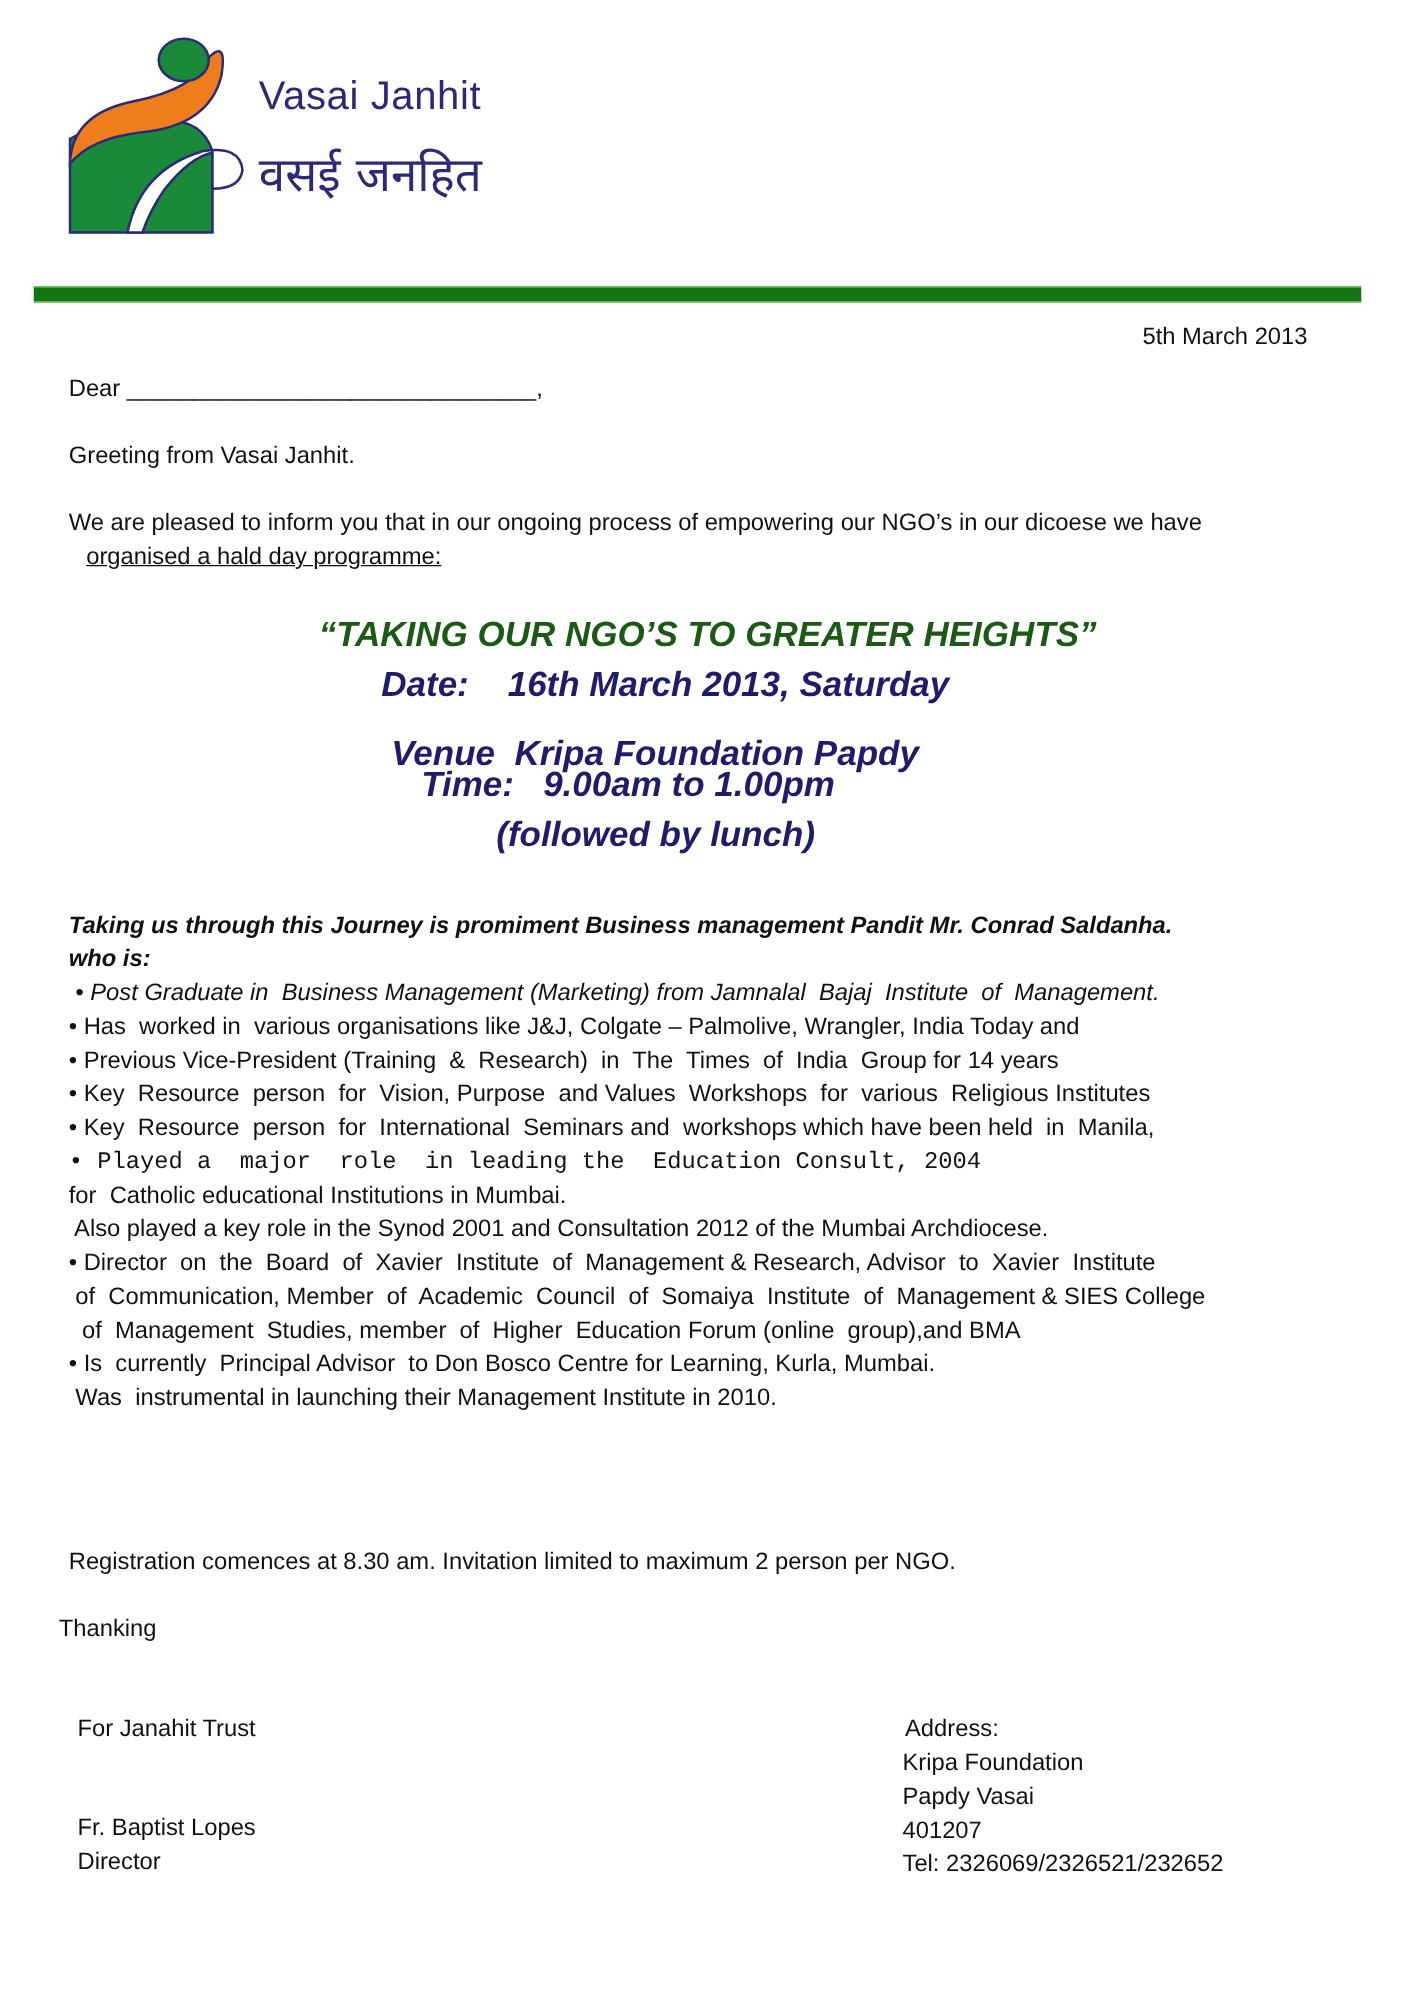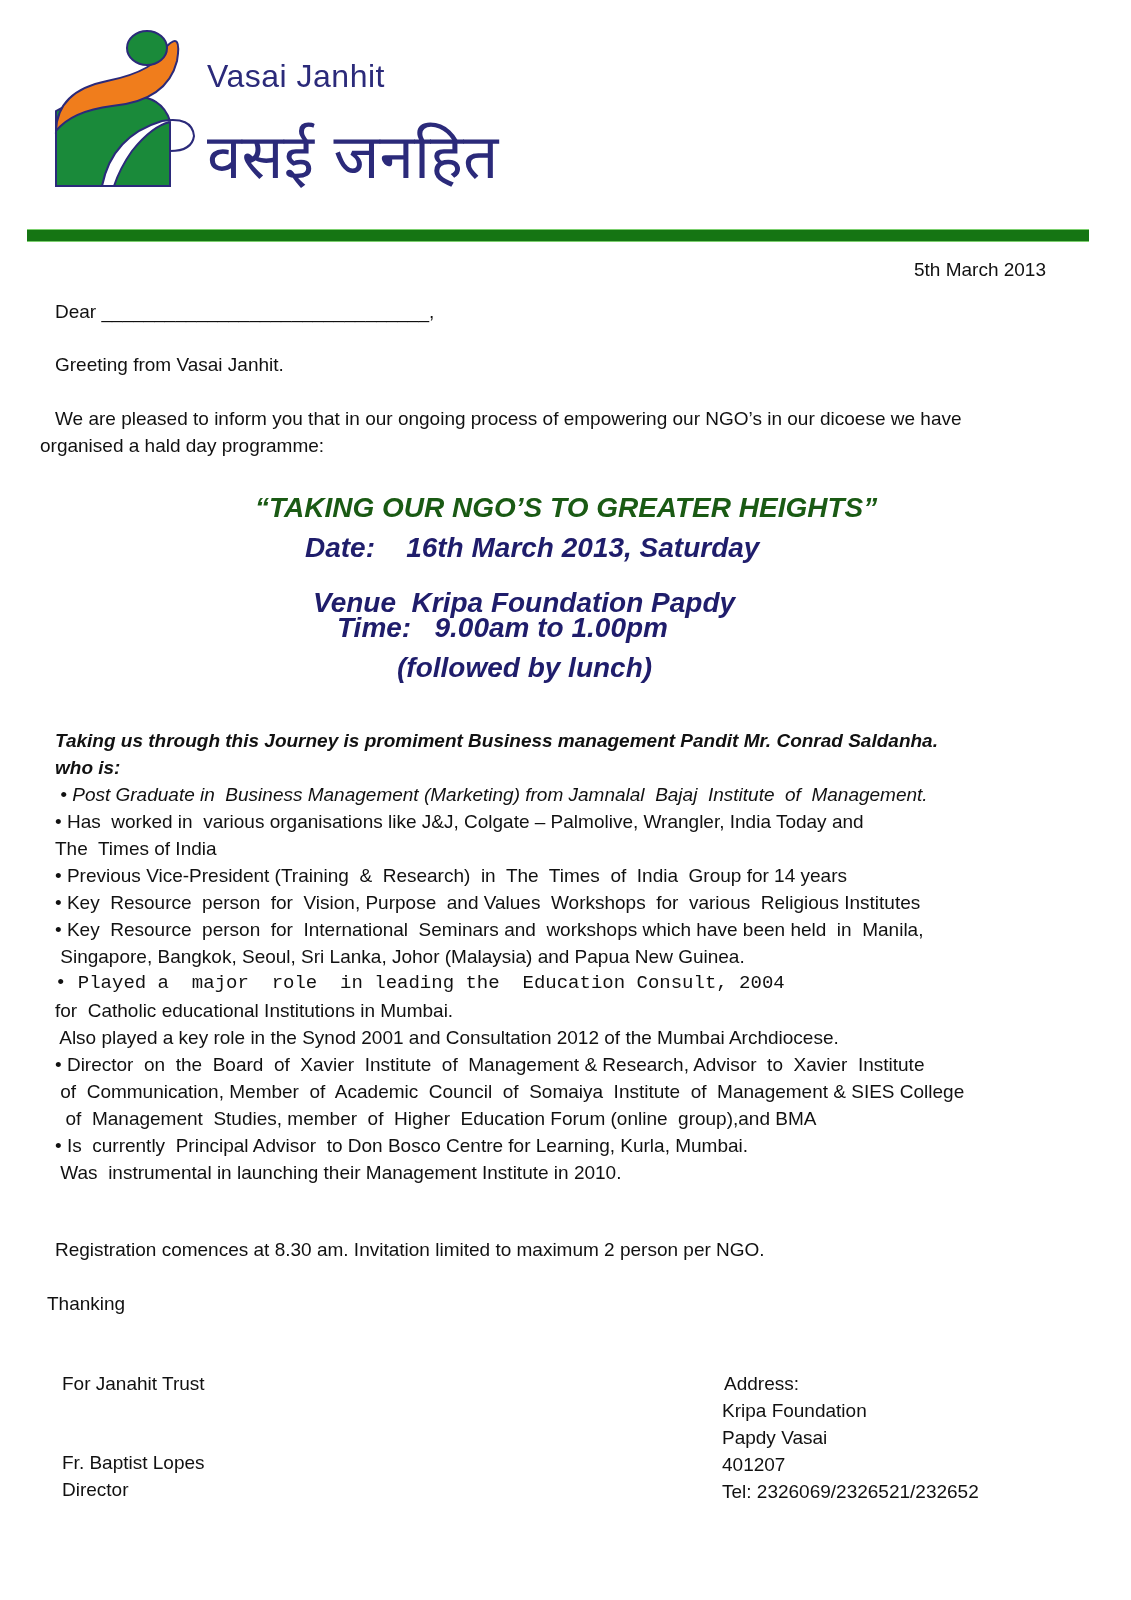--- a/index.html
+++ b/index.html
@@ -1,21 +1,21 @@
 <!DOCTYPE html>
 <html><head>
 <meta charset="utf-8">
 <style>
   html, body { margin: 0; padding: 0; background: #ffffff; }
   body { width: 1131px; height: 1600px; position: relative; overflow: hidden;
          font-family: "Liberation Sans", "DejaVu Sans", sans-serif; color: #111; }
   .abs { position: absolute; }
   .logo { left: 52px; top: 26px; width: 440px; height: 170px; }
   .logo-title { left: 207px; top: 58px; font-size: 32px; color: #2b2a7a; letter-spacing: 0.5px; white-space: nowrap; }
-  .logo-hindi { left: 207px; top: 112px; font-size: 62px; color: #2b2a7a; white-space: nowrap; font-family: "DejaVu Sans", sans-serif; }
+  .logo-hindi { left: 207px; top: 112px; font-size: 38px; color: #2b2a7a; white-space: nowrap; font-family: "DejaVu Sans", sans-serif; }
   .green-bar { left: 27px; top: 229px; width: 1062px; height: 11px; background: #157513; border-top: 1px solid #7bcf6e; border-bottom: 1px solid #7bcf6e; }
   .txt { font-size: 19px; line-height: 27px; white-space: nowrap; color: #111; }
   .date { right: 85px; top: 256px; }
   .heading { font-style: italic; font-weight: bold; font-size: 28px; line-height: 40px; white-space: nowrap; }
   .h-green { color: #1a5a14; }
   .h-navy { color: #1f1d6b; }
   .bi { font-style: italic; font-weight: bold; }
 </style>
 </head>
 <body>
@@ -35,39 +35,37 @@
 <div class="abs logo-title">Vasai Janhit</div>
 <div class="abs logo-hindi">वसई जनहित</div>
 
 <div class="abs green-bar"></div>
 
 <div class="abs txt date">5th March 2013</div>
 
 <div class="abs txt" style="left:55px;top:298px;">Dear _______________________________,</div>
 <div class="abs txt" style="left:55px;top:351px;">Greeting from Vasai Janhit.</div>
 <div class="abs txt" style="left:55px;top:405px;">We are pleased to inform you that in our ongoing process of empowering our NGO’s in our dicoese we have</div>
-<div class="abs txt" style="left:40px;top:432px;">organised a hald day programme:</div>
+<div class="abs txt" style="left:69px;top:432px;text-decoration:underline;">organised a hald day programme:</div>
 
 <div class="abs heading h-green" style="left:255px;top:488px;">“TAKING OUR NGO’S TO GREATER HEIGHTS”</div>
 <div class="abs heading h-navy" style="left:305px;top:528px;white-space:pre;">Date:    16th March 2013, Saturday</div>
 <div class="abs heading h-navy" style="left:313px;top:583px;white-space:pre;">Venue  Kripa Foundation Papdy</div>
 <div class="abs heading h-navy" style="left:337px;top:608px;white-space:pre;">Time:   9.00am to 1.00pm</div>
 <div class="abs heading h-navy" style="left:397px;top:648px;">(followed by lunch)</div>
 
 <div class="abs txt bi" style="left:55px;top:727px;">Taking us through this Journey is promiment Business management Pandit Mr. Conrad Saldanha.</div>
 <div class="abs txt bi" style="left:55px;top:754px;">who is:</div>
 
 <div class="abs" style="left:55px;top:781px;">
   <div class="txt" style="white-space:pre;font-style:italic;"> • Post Graduate in  Business Management (Marketing) from Jamnalal  Bajaj  Institute  of  Management.</div>
   <div class="txt" style="white-space:pre;">• Has  worked in  various organisations like J&amp;J, Colgate – Palmolive, Wrangler, India Today and</div>
-  <div class="txt" style="white-space:pre;">The  Times of India</div>
   <div class="txt" style="white-space:pre;">• Previous Vice-President (Training  &amp;  Research)  in  The  Times  of  India  Group for 14 years</div>
   <div class="txt" style="white-space:pre;">• Key  Resource  person  for  Vision, Purpose  and Values  Workshops  for  various  Religious Institutes</div>
   <div class="txt" style="white-space:pre;">• Key  Resource  person  for  International  Seminars and  workshops which have been held  in  Manila,</div>
-  <div class="txt" style="white-space:pre;"> Singapore, Bangkok, Seoul, Sri Lanka, Johor (Malaysia) and Papua New Guinea.</div>
   <div class="txt" style="white-space:pre;font-family:Liberation Mono, monospace;">• Played a  major  role  in leading the  Education Consult, 2004</div>
   <div class="txt" style="white-space:pre;">for  Catholic educational Institutions in Mumbai.</div>
   <div class="txt" style="white-space:pre;"> Also played a key role in the Synod 2001 and Consultation 2012 of the Mumbai Archdiocese.</div>
   <div class="txt" style="white-space:pre;">• Director  on  the  Board  of  Xavier  Institute  of  Management &amp; Research, Advisor  to  Xavier  Institute</div>
   <div class="txt" style="white-space:pre;"> of  Communication, Member  of  Academic  Council  of  Somaiya  Institute  of  Management &amp; SIES College</div>
   <div class="txt" style="white-space:pre;">  of  Management  Studies, member  of  Higher  Education Forum (online  group),and BMA</div>
   <div class="txt" style="white-space:pre;">• Is  currently  Principal Advisor  to Don Bosco Centre for Learning, Kurla, Mumbai.</div>
   <div class="txt" style="white-space:pre;"> Was  instrumental in launching their Management Institute in 2010.</div>
 </div>
 

